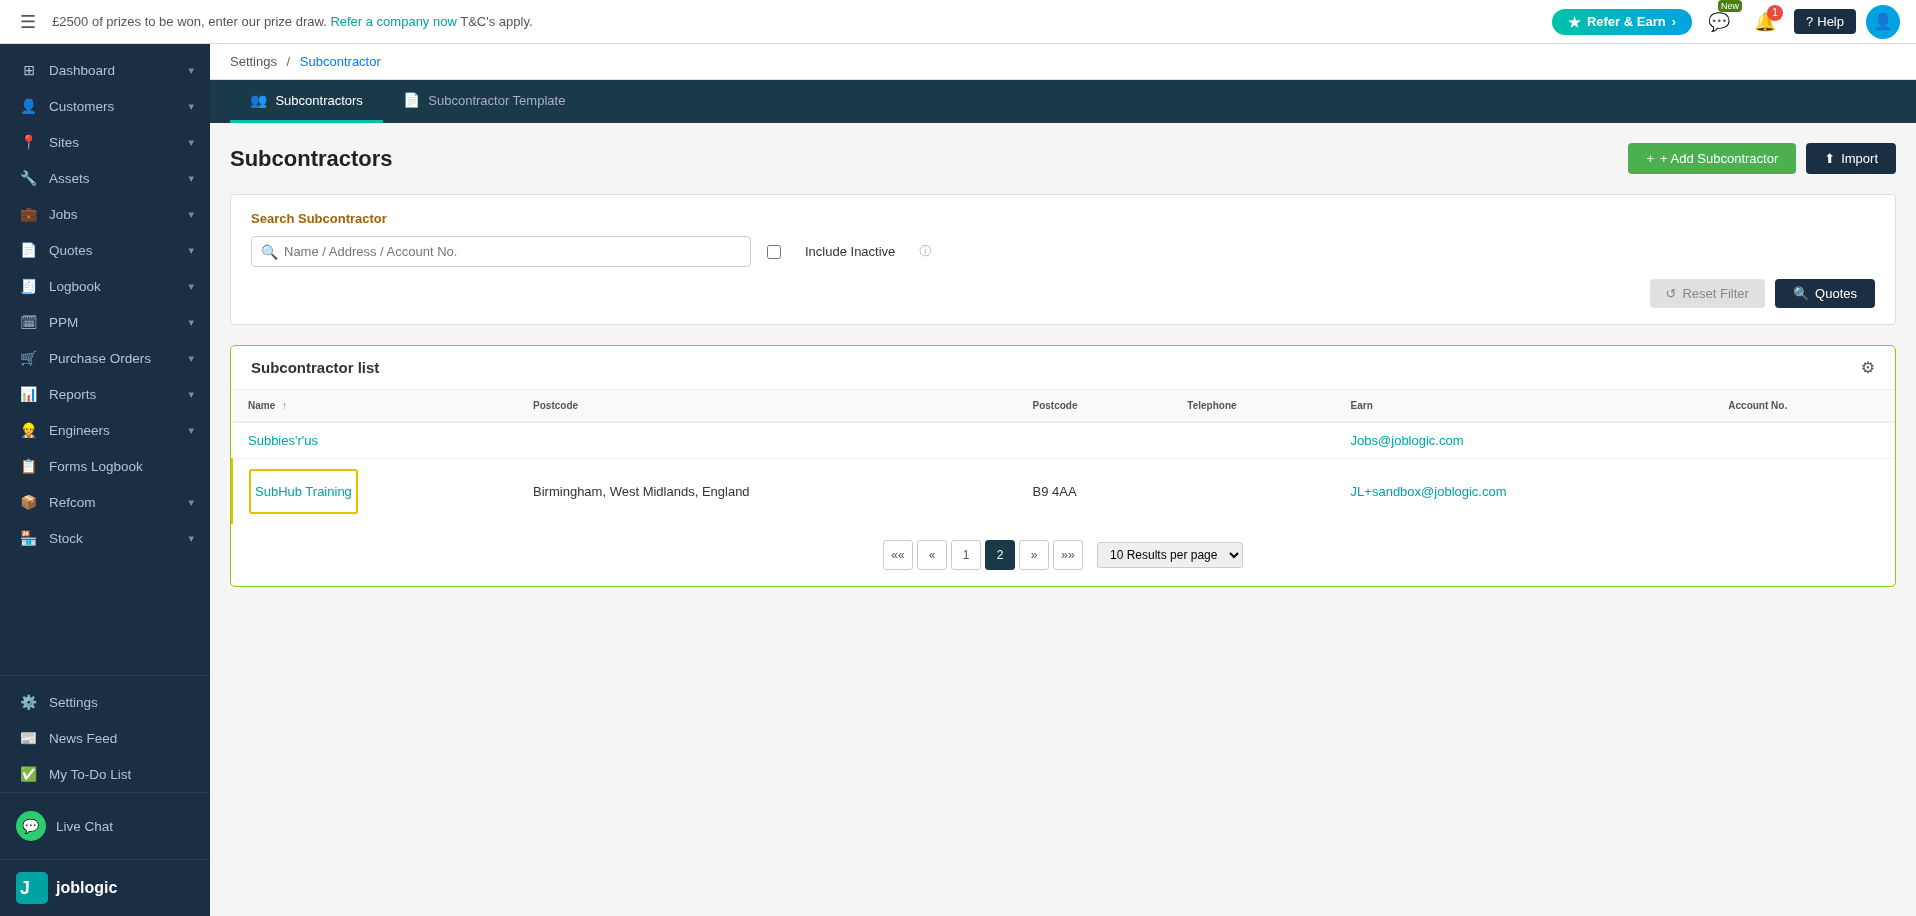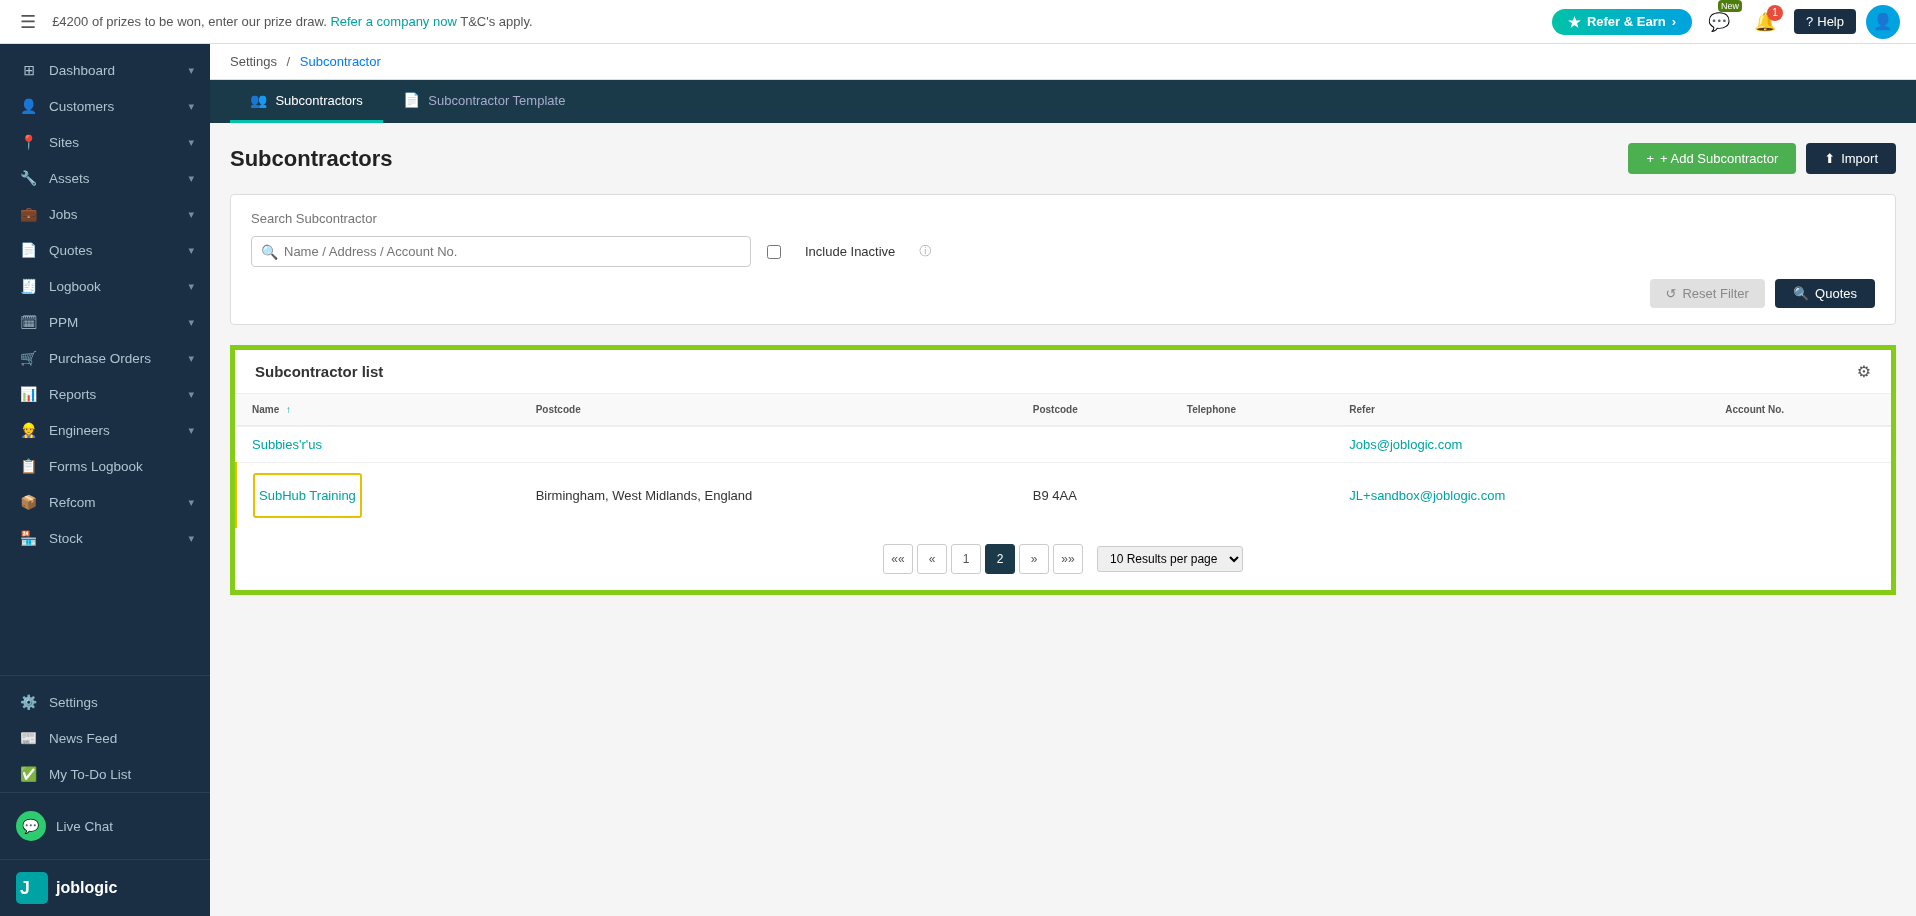--- a/index.html
+++ b/index.html
@@ -268,21 +268,21 @@
     }
 
     
     .search-section {
       background: #fff;
       border: 1px solid #ddd;
       border-radius: 4px;
       padding: 16px 20px;
       margin-bottom: 20px;
     }
-    .search-label { font-size: 13px; font-weight: 400; color: #737373; margin-bottom: 10px; }
+    .search-label { font-size: 13px; font-weight: 700; color: #a16207; margin-bottom: 10px; }
     .search-row { display: flex; align-items: center; gap: 16px; }
     .search-input-wrap {
       position: relative;
       flex: 1;
       max-width: 500px;
     }
     .search-input-wrap .s-icon {
       position: absolute;
       left: 10px;
       top: 50%;
@@ -335,22 +335,22 @@
       font-size: 13px;
       cursor: pointer;
       display: flex;
       align-items: center;
       gap: 6px;
     }
 
     
     .list-section {
       background: #fff;
-      border: 5px solid #84cc16;
-      border-radius: 0;
+      border: 1px solid #84cc16;
+      border-radius: 5px;
     }
     .list-header {
       display: flex;
       align-items: center;
       justify-content: space-between;
       padding: 12px 20px;
       border-bottom: 1px solid #eee;
     }
     .list-title { font-size: 15px; font-weight: 600; color: #333; }
     .settings-icon-btn {
@@ -419,21 +419,21 @@
       font-size: 12px;
       cursor: pointer;
     }
   </style>
 </head>
 <body>
 
 <div class="topbar">
   <button class="hamburger-btn">☰</button>
   <div class="topbar-promo">
-    <span>£4200 of prizes to be won, enter our prize draw.</span>
+    <span>£2500 of prizes to be won, enter our prize draw.</span>
     <a href="#">Refer a company now</a>
     <span> T&amp;C's apply.</span>
   </div>
   <div class="topbar-actions">
     <button class="btn-refer">
       <span class="star-icon">★</span>
       <span>Refer &amp; Earn</span>
       <span>›</span>
     </button>
     <button class="icon-btn">
@@ -625,21 +625,21 @@
           <span class="list-title">Subcontractor list</span>
           <button class="settings-icon-btn">⚙</button>
         </div>
         <table class="data-table">
           <thead>
             <tr>
             <th>Name <span class="sort-arrow">↑</span></th>
                 <th>Postcode</th>
                 <th>Postcode</th>
                 <th>Telephone</th>
-                <th>Refer</th>
+                <th>Earn</th>
                 <th>Account No.</th>
               </tr>
           </thead>
           <tbody id="table-body">
           <tr>
                 <td><a class="link-cell">Subbies'r'us</a></td>
                 <td></td>
                 <td></td>
                 <td></td>
                 <td><a class="link-cell">Jobs@joblogic.com</a></td>

